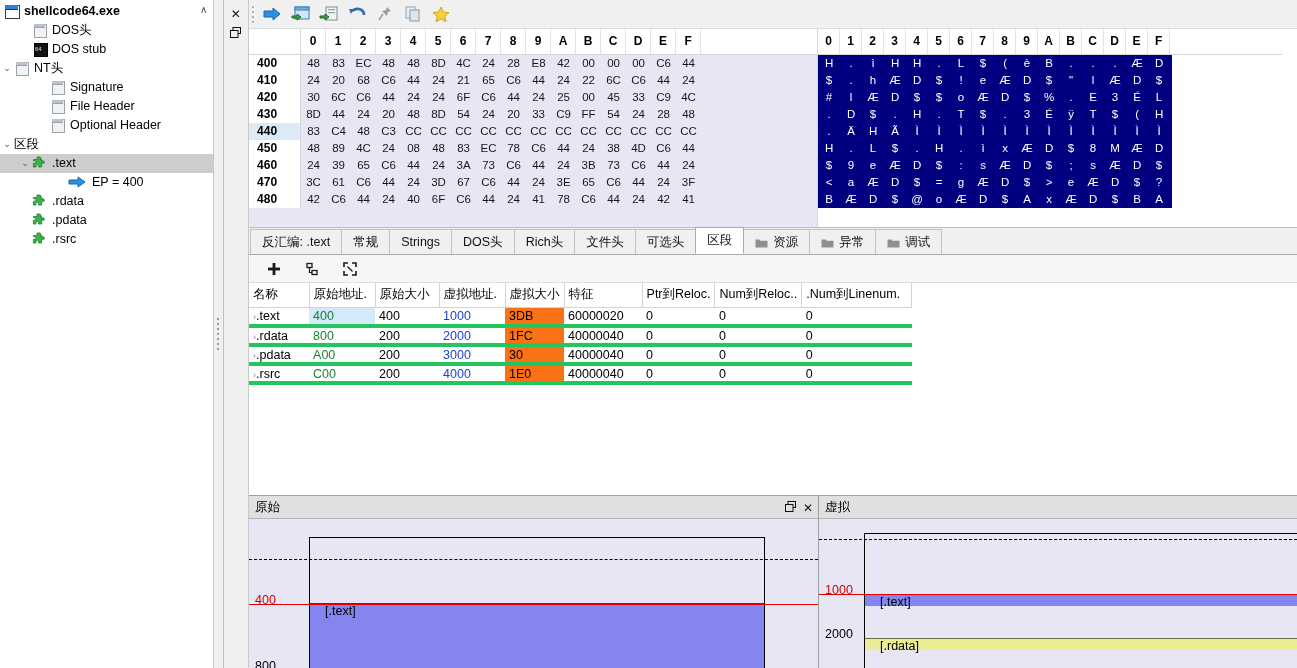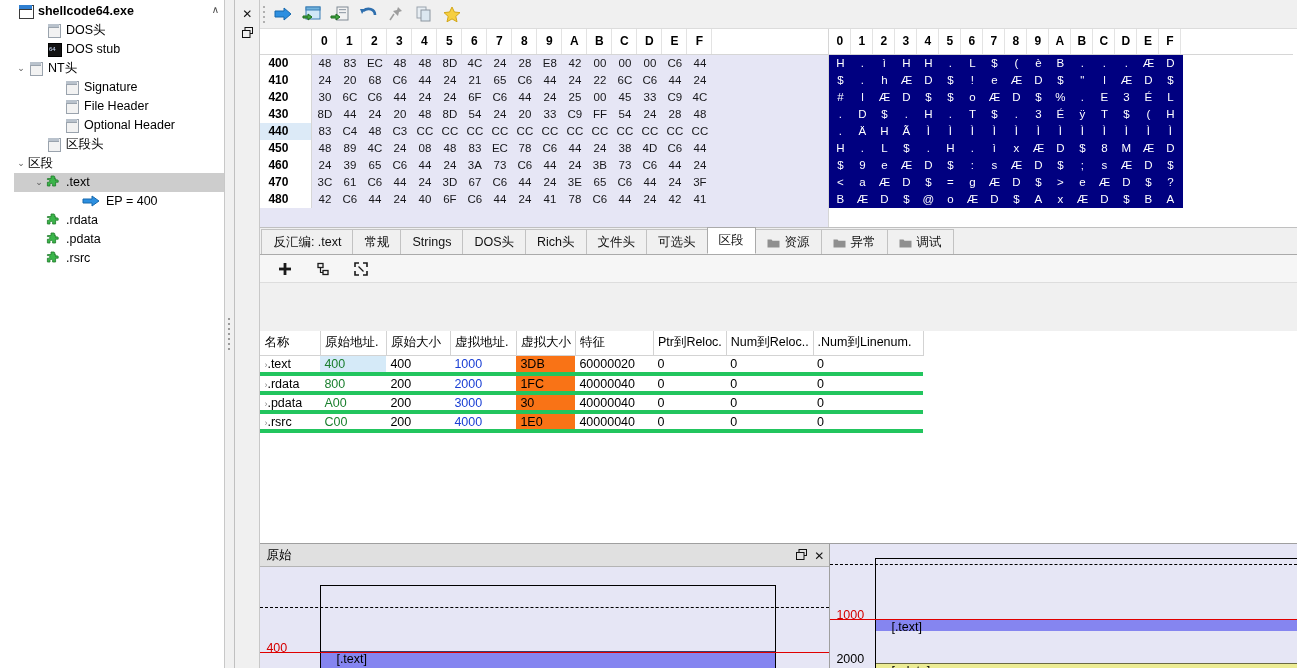--- a/index.html
+++ b/index.html
@@ -4,21 +4,21 @@
 <style>
   * { box-sizing: border-box; }
   html, body {
     margin: 0; padding: 0;
     width: 1297px; height: 668px;
     overflow: hidden;
     font-family: "Liberation Sans", sans-serif;
     font-size: 12px;
     background: #ffffff;
   }
-  .app { position: relative; width: 1297px; height: 668px; display: flex; padding-left: 14px; }
+  .app { position: relative; width: 1297px; height: 668px; display: flex; }
 
   
   .tree-panel {
     width: 218px; height: 668px;
     background: #ffffff;
     border-right: 1px solid #c8c8c8;
     position: relative;
     overflow: hidden;
   }
   .tree-root {
@@ -176,21 +176,21 @@
 
   
   .subbar {
     height: 28px; min-height: 28px; background: #f6f6f6;
     display: flex; align-items: center; gap: 4px; padding-left: 8px;
     border-bottom: 1px solid #dddddd;
   }
   .sb-btn { width: 34px; height: 22px; display: flex; align-items: center; justify-content: center; }
 
   
-  .tablewrap { background: #ffffff; height: 212px; min-height: 212px; overflow: hidden; margin-top: 48px; }
+  .tablewrap { background: #ffffff; height: 212px; min-height: 212px; overflow: hidden; }
   table.sect { border-collapse: collapse; font-size: 12.5px; }
   table.sect th {
     font-weight: normal; text-align: left; color: #000;
     background: #ffffff; border-right: 1px solid #d3d3d3; border-bottom: 1px solid #d3d3d3;
     height: 24px; padding: 0 4px; white-space: nowrap;
   }
   table.sect td {
     height: 19px; padding: 0 4px; white-space: nowrap; color: #000;
     border-bottom: 4px solid #22c55e;
   }
@@ -263,26 +263,20 @@
           <span class="ind" style="width: 36px;"></span>
           <span class="twisty"></span>
           <span class="ic ic-doc"></span>
           <span class="tree-label">File Header</span>
         </div>
         <div class="tree-row">
           <span class="ind" style="width: 36px;"></span>
           <span class="twisty"></span>
           <span class="ic ic-doc"></span>
           <span class="tree-label">Optional Header</span>
-        </div>
-        <div class="tree-row">
-          <span class="ind" style="width: 18px;"></span>
-          <span class="twisty"></span>
-          <span class="ic ic-doc"></span>
-          <span class="tree-label">区段头</span>
         </div>
         <div class="tree-row">
           <span class="ind" style="width: 0px;"></span>
           <span class="twisty">⌄</span>
           <span class="tree-label">区段</span>
         </div>
         <div class="tree-row selected">
           <span class="ind" style="width: 18px;"></span>
           <span class="twisty">⌄</span>
           <span class="ic"><svg width="15" height="14" viewBox="0 0 15 14">
@@ -957,20 +951,23 @@
             <div class="col-frame" style="left: 60px; width: 456px; top: 18px; height: 138px; border-bottom: none;"></div>
             <div class="band" style="left: 61px; right: 54px; top: 84px; height: 66px; background: rgb(133, 133, 240); border-top: 1px solid rgba(0, 0, 0, 0.55);"></div>
             <div class="band-lbl" style="left: 76px; top: 85px;">[.text]</div>
             <div class="red-line" style="top: 85px;"></div>
             <div class="axis-lbl red" style="top: 74px;">400</div>
             <div class="axis-lbl" style="top: 140px;">800</div>
           </div>
       </div>
 
       <div class="bpanel bp-right">
+        <div class="bp-title">
+          <span>虚拟</span>
+        </div>
         <div class="bp-canvas" id="virt-canvas">
             <div class="dash-line" style="top: 20px;"></div>
             <div class="col-frame" style="left: 45px; width: 655px; top: 14px; height: 142px; border-bottom: none;"></div>
             <div class="band" style="left: 46px; right: 0px; top: 75px; height: 12px; background: rgb(133, 133, 240); border-top: 1px solid rgba(0, 0, 0, 0.55);"></div>
             <div class="band-lbl" style="left: 61px; top: 76px;">[.text]</div>
             <div class="band" style="left: 46px; right: 0px; top: 119px; height: 12px; background: rgb(236, 236, 148); border-top: 1px solid rgba(0, 0, 0, 0.55);"></div>
             <div class="band-lbl" style="left: 61px; top: 120px;">[.rdata]</div>
             <div class="red-line" style="top: 75px;"></div>
             <div class="axis-lbl red" style="top: 64px;">1000</div>
             <div class="axis-lbl" style="top: 108px;">2000</div>

